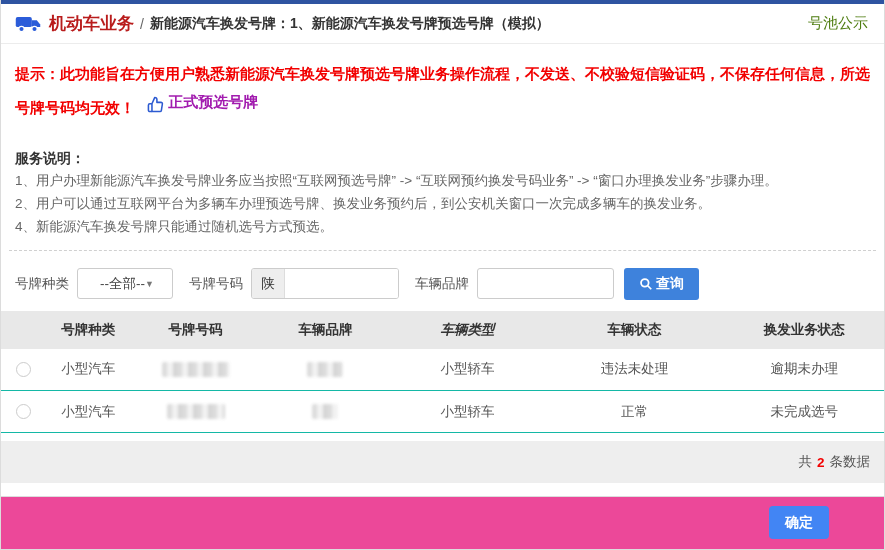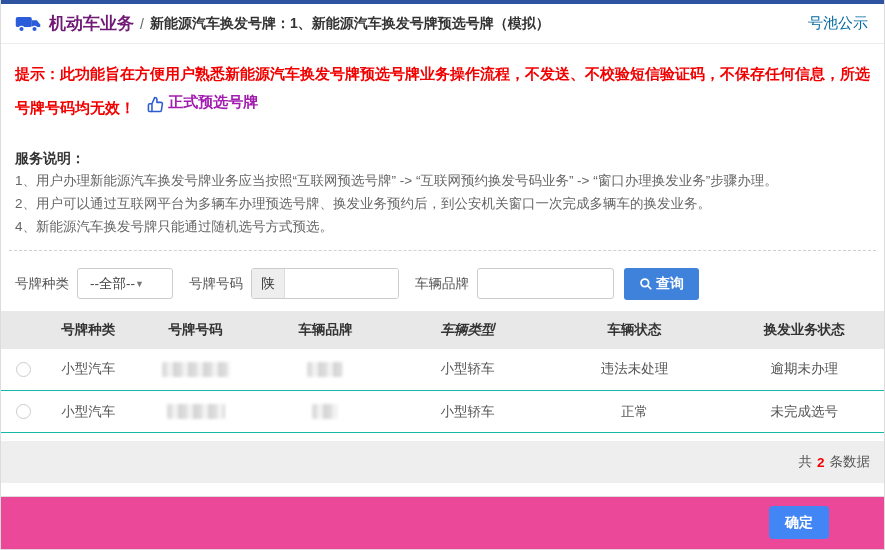--- a/index.html
+++ b/index.html
@@ -20,24 +20,24 @@
   .topbar { height: 4px; background: #2e54a1; }
 
   
   .header {
     display: flex; align-items: center; justify-content: space-between;
     height: 40px; padding: 0 16px 0 14px;
     border-bottom: 1px solid #ececec;
   }
   .header-left { display: flex; align-items: center; }
   .truck { width: 26px; height: 20px; margin-right: 8px; }
-  .app-title { color: #701a75; font-size: 17px; font-weight: bold; }
+  .app-title { color: #b91c1c; font-size: 17px; font-weight: bold; }
   .crumb-sep { color: #666; font-size: 14px; margin: 0 6px; }
   .subtitle { color: #333; font-size: 14px; font-weight: bold; }
-  .pool-link { color: #0369a1; font-size: 15px; text-decoration: none; cursor: pointer; }
+  .pool-link { color: #4d7c0f; font-size: 15px; text-decoration: none; cursor: pointer; }
 
   
   .notice {
     margin: 15px 14px 0 14px;
     color: #f20000; font-size: 15px; font-weight: bold; line-height: 30px;
   }
   .notice-link {
     color: #a21caf; cursor: pointer; white-space: nowrap;
     display: inline-flex; align-items: center; margin-left: 8px; font-family: Liberation Mono, monospace;
   }
@@ -48,21 +48,21 @@
   .service-title { color: #333; font-size: 14px; font-weight: bold; line-height: 22px; }
   .service-item { color: #666; font-size: 13.5px; line-height: 23px; }
 
   .dashed-sep { border: none; border-top: 1px dashed #d0d0d0; margin: 12px 8px 0 8px; }
 
   
   .filters { display: flex; align-items: center; margin: 17px 14px 0 14px; }
   .f-label { color: #555; font-size: 13.5px; margin-right: 8px; }
   .select-box {
     width: 96px; height: 31px; border: 1px solid #ccc; border-radius: 3px;
-    display: flex; align-items: center; justify-content: flex-start;
+    display: flex; align-items: center; justify-content: center;
     padding: 0 8px 0 12px; color: #444; font-size: 13.5px; cursor: pointer;
     margin-right: 16px; background: #fff;
   }
   .select-arrow { font-size: 9px; color: #777; }
   .input-group {
     display: flex; align-items: stretch; height: 31px;
     border: 1px solid #ccc; border-radius: 3px; overflow: hidden; margin-right: 16px;
     background: #fff;
   }
   .input-prefix {

